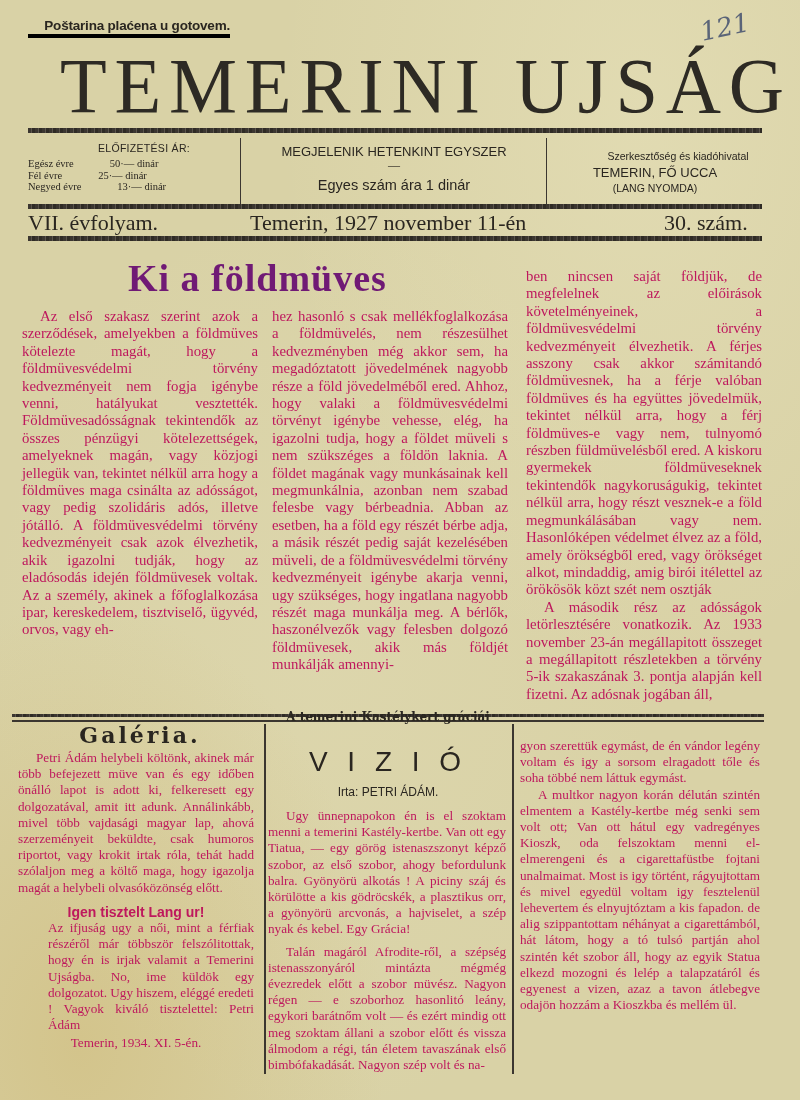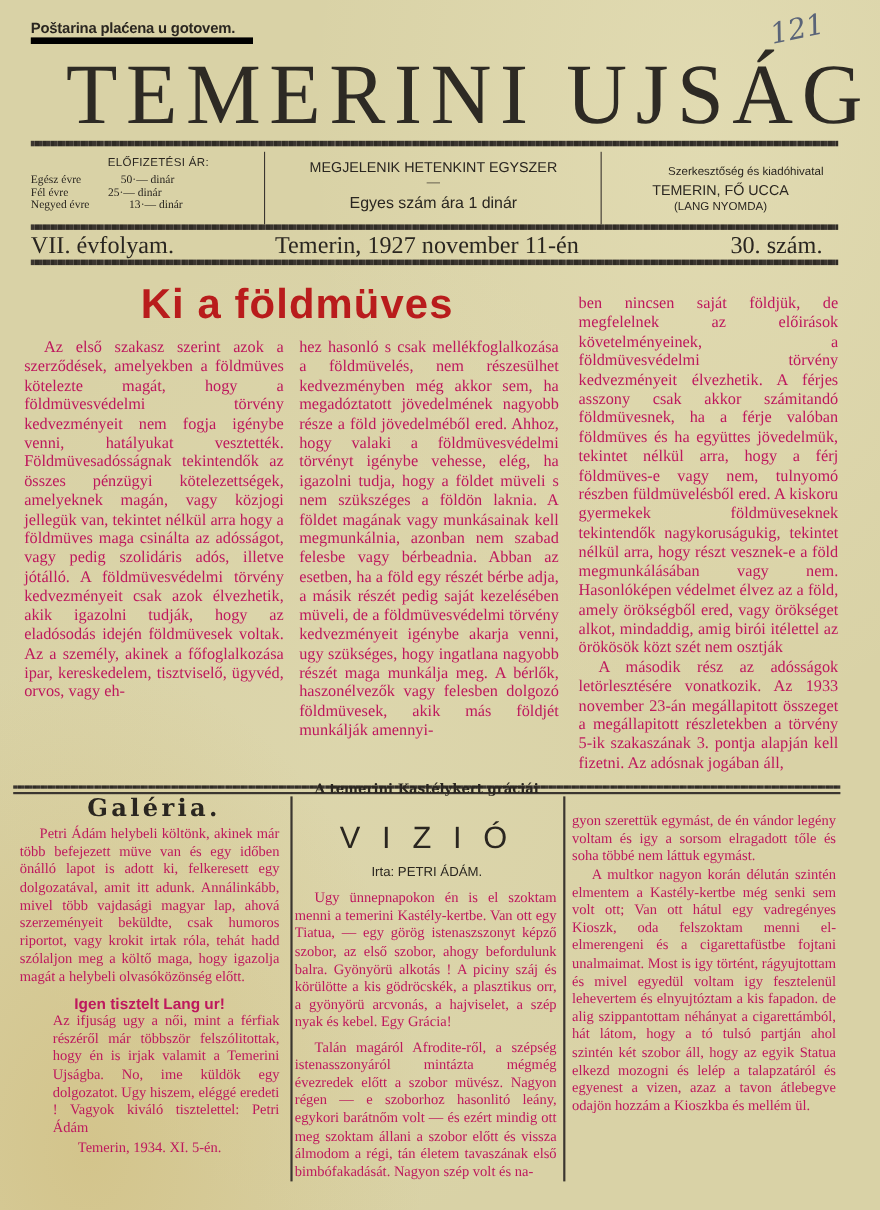--- a/index.html
+++ b/index.html
@@ -11,21 +11,21 @@
       radial-gradient(ellipse at 80% 10%, rgba(240,235,200,0.35), transparent 40%),
       radial-gradient(ellipse at 40% 60%, rgba(230,225,190,0.25), transparent 50%);
     color: #2a2620;
     font-family: "Liberation Sans", sans-serif;
     position: relative;
   }
   .abs { position: absolute; }
   .postal {
     left: 28px; top: 18px; font-size: 13.5px; font-weight: bold;
     font-family: "Liberation Sans", sans-serif; letter-spacing: -0.2px;
-    border-bottom: 6px solid #000000; padding-bottom: 1px; width: 202px;
+    border-bottom: 4px solid #000000; padding-bottom: 1px; width: 202px; text-align: right;
   }
   .archive-no {
     left: 700px; top: 12px; font-size: 26px; color: #5a6478;
     font-family: "DejaVu Serif", serif; font-style: italic; transform: rotate(-12deg);
   }
   .masthead {
     left: 60px; top: 46px; width: 680px;
     font-family: "Liberation Serif", serif; font-size: 78px; letter-spacing: 8px;
     line-height: 80px; color: #2d2a24; white-space: nowrap;
     transform: scaleX(0.98); transform-origin: left;
@@ -42,22 +42,22 @@
   .dateline {
     top: 210px; font-family: "Liberation Serif", serif; font-size: 22px; white-space: nowrap;
   }
   .col {
     position: absolute; font-family: "Liberation Serif", serif; font-size: 14.8px;
     line-height: 17.4px; text-align: justify; color: #be185d;
   }
   .col p { margin: 0; text-indent: 18px; }
   .col p.noind { text-indent: 0; }
   .headline {
-    left: 128px; top: 256px; font-family: Liberation Sans, sans-serif; font-weight: bold;
-    font-size: 38px; letter-spacing: 1px; color: #b91c1c; white-space: nowrap;
+    left: 128px; top: 256px; font-family: Liberation Serif, serif; font-weight: bold;
+    font-size: 38px; letter-spacing: 1px; color: #701a75; white-space: nowrap;
   }
   .sec-title { font-family: "DejaVu Serif", serif; font-weight: bold; text-align: center; }
   .small-col { font-size: 13.2px; line-height: 16.2px; }
   .vdiv { position: absolute; width: 1.5px; background: #3b3630; }
 </style>
 </head>
 <body>
 
 <div>
 

